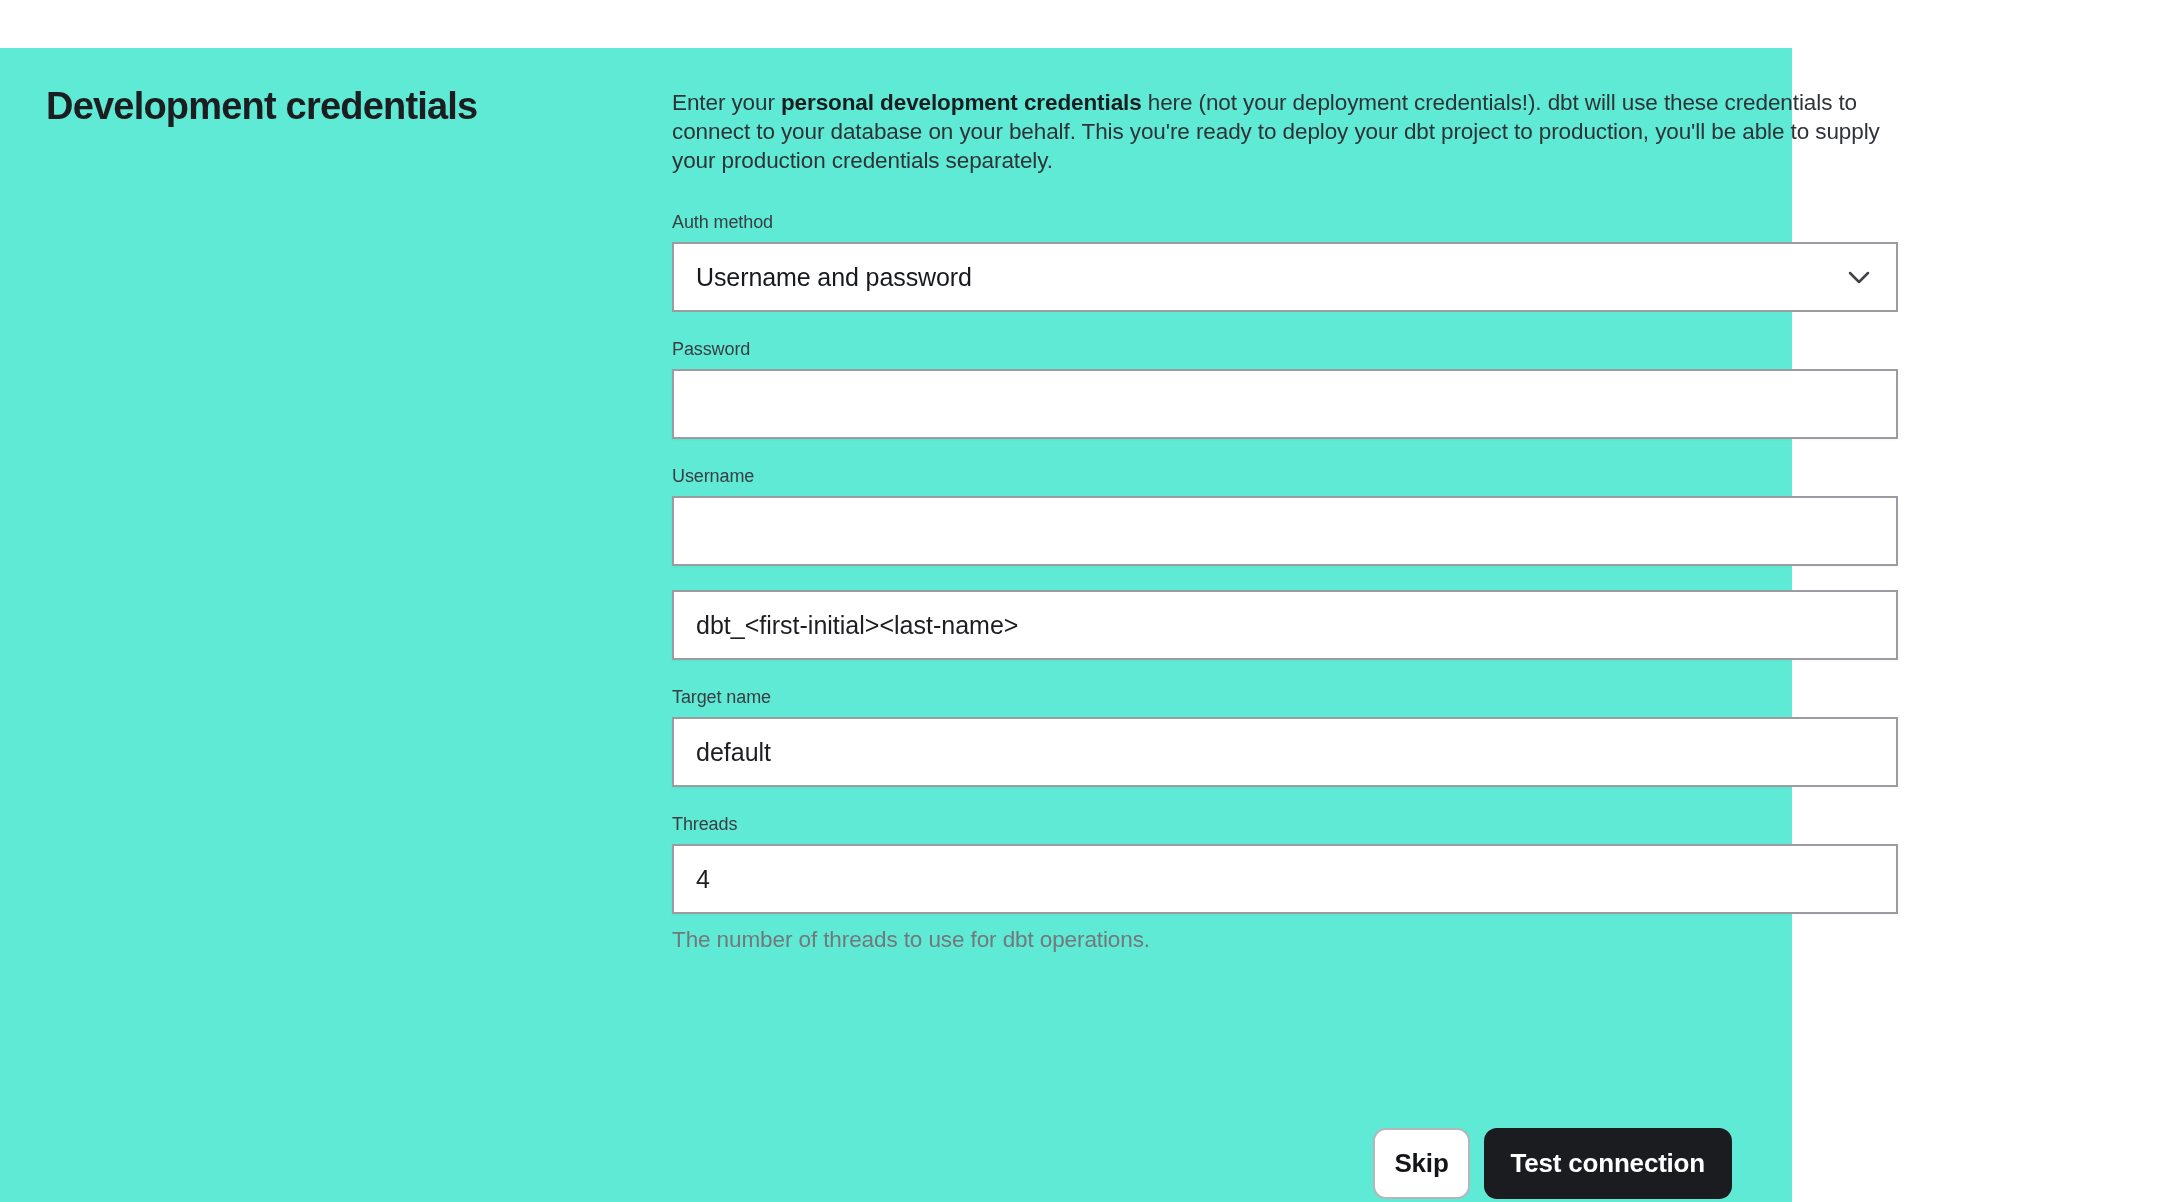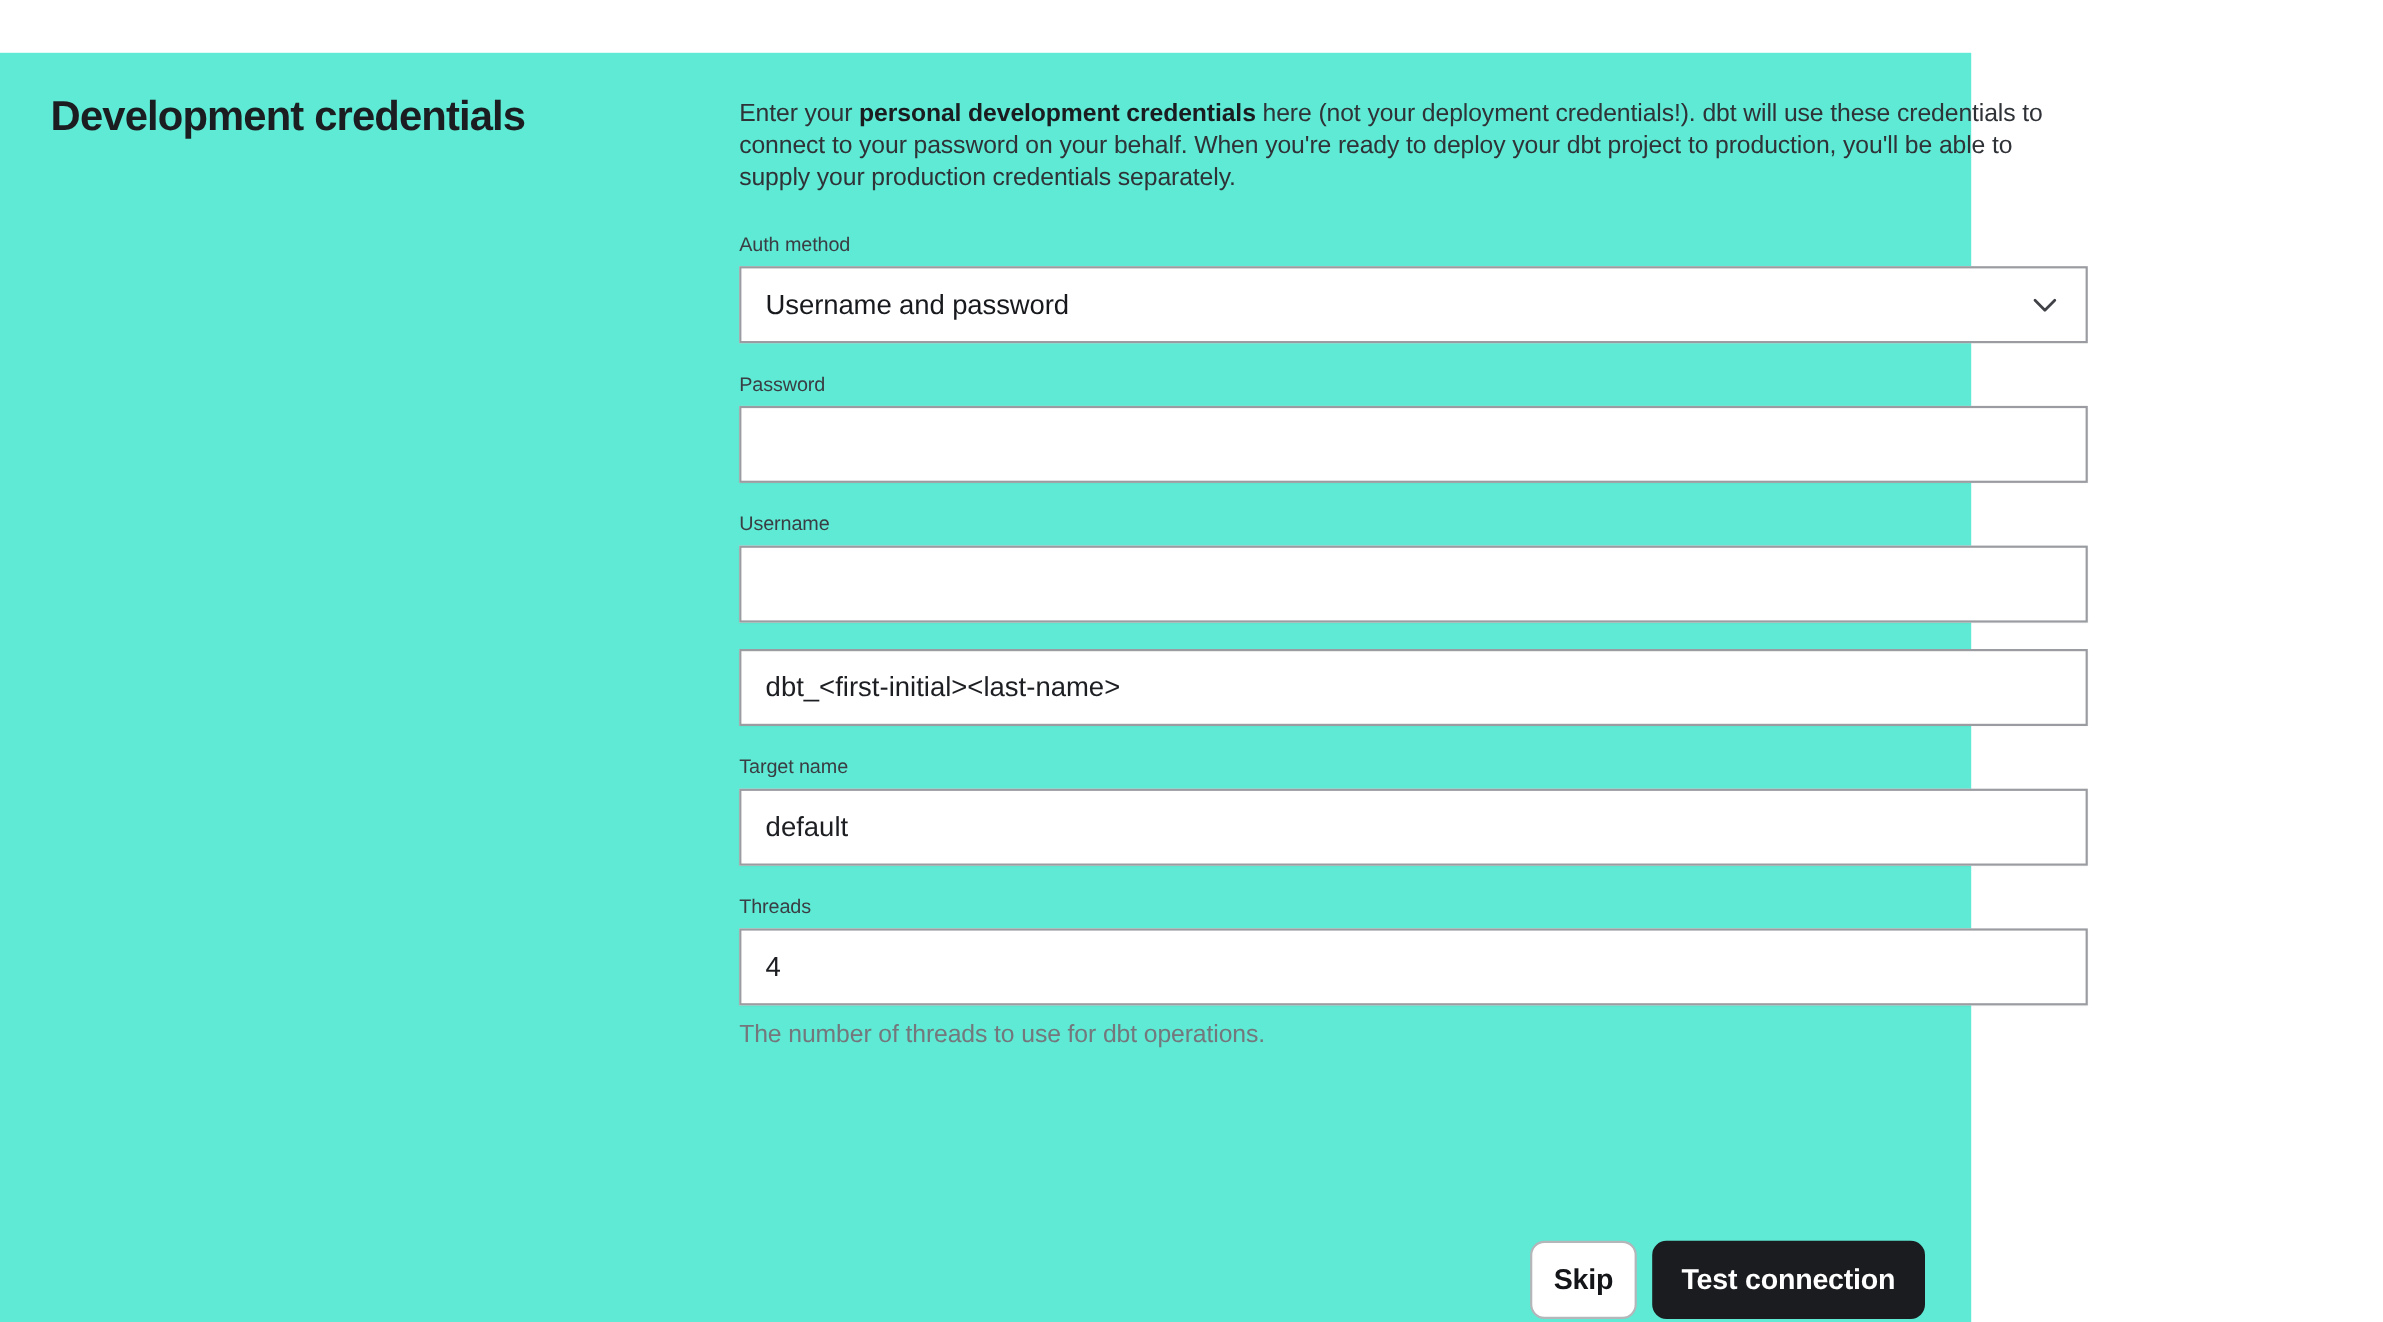--- a/index.html
+++ b/index.html
@@ -47,21 +47,21 @@
   }
   .select-value { font-size: 25px; font-weight: 500; color: #17191d; letter-spacing: -0.1px; }
   .chevron { flex: 0 0 auto; display: block; }
 
   .help {
     margin-top: 11px; font-size: 22.5px; line-height: 29px;
     color: #74777c; letter-spacing: -0.1px;
   }
 
   .actions {
-    position: absolute; top: 1080px; right: 42px;
+    position: absolute; top: 1080px; right: 60px;
     display: flex; gap: 14px; align-items: stretch;
   }
   .btn {
     height: 71px; border-radius: 13px;
     font-family: "Liberation Sans", sans-serif;
     font-size: 26px; font-weight: 600; letter-spacing: -0.2px;
     display: inline-flex; align-items: center; justify-content: center;
     cursor: pointer;
   }
   .btn-skip {
@@ -80,21 +80,21 @@
 </style>
 </head>
 <body>
 
 <div class="page">
 
   <h1 class="page-title">Development credentials</h1>
 
   <div class="form-col">
 
-    <p class="intro"><span>Enter your </span><b>personal development credentials</b><span> here (not your deployment credentials!). dbt will use these credentials to connect to your password on your behalf. When you're ready to deploy your dbt project to production, you'll be able to supply your production credentials separately.</span></p>
+    <p class="intro"><span>Enter your </span><b>personal development credentials</b><span> here (not your deployment credentials!). dbt will use these credentials to connect to your database on your behalf. This you're ready to deploy your dbt project to production, you'll be able to supply your production credentials separately.</span></p>
 
     <div class="group">
       <label class="field-label">Auth method</label>
       <div class="control select-box" role="combobox" aria-expanded="false">
         <span class="select-value">Username and password</span>
         <svg class="chevron" width="22" height="13" viewBox="0 0 22 13">
           <path d="M2 2 L11 11 L20 2" fill="none" stroke="#404247" stroke-width="2.5" stroke-linecap="round" stroke-linejoin="round"></path>
         </svg>
       </div>
     </div>

